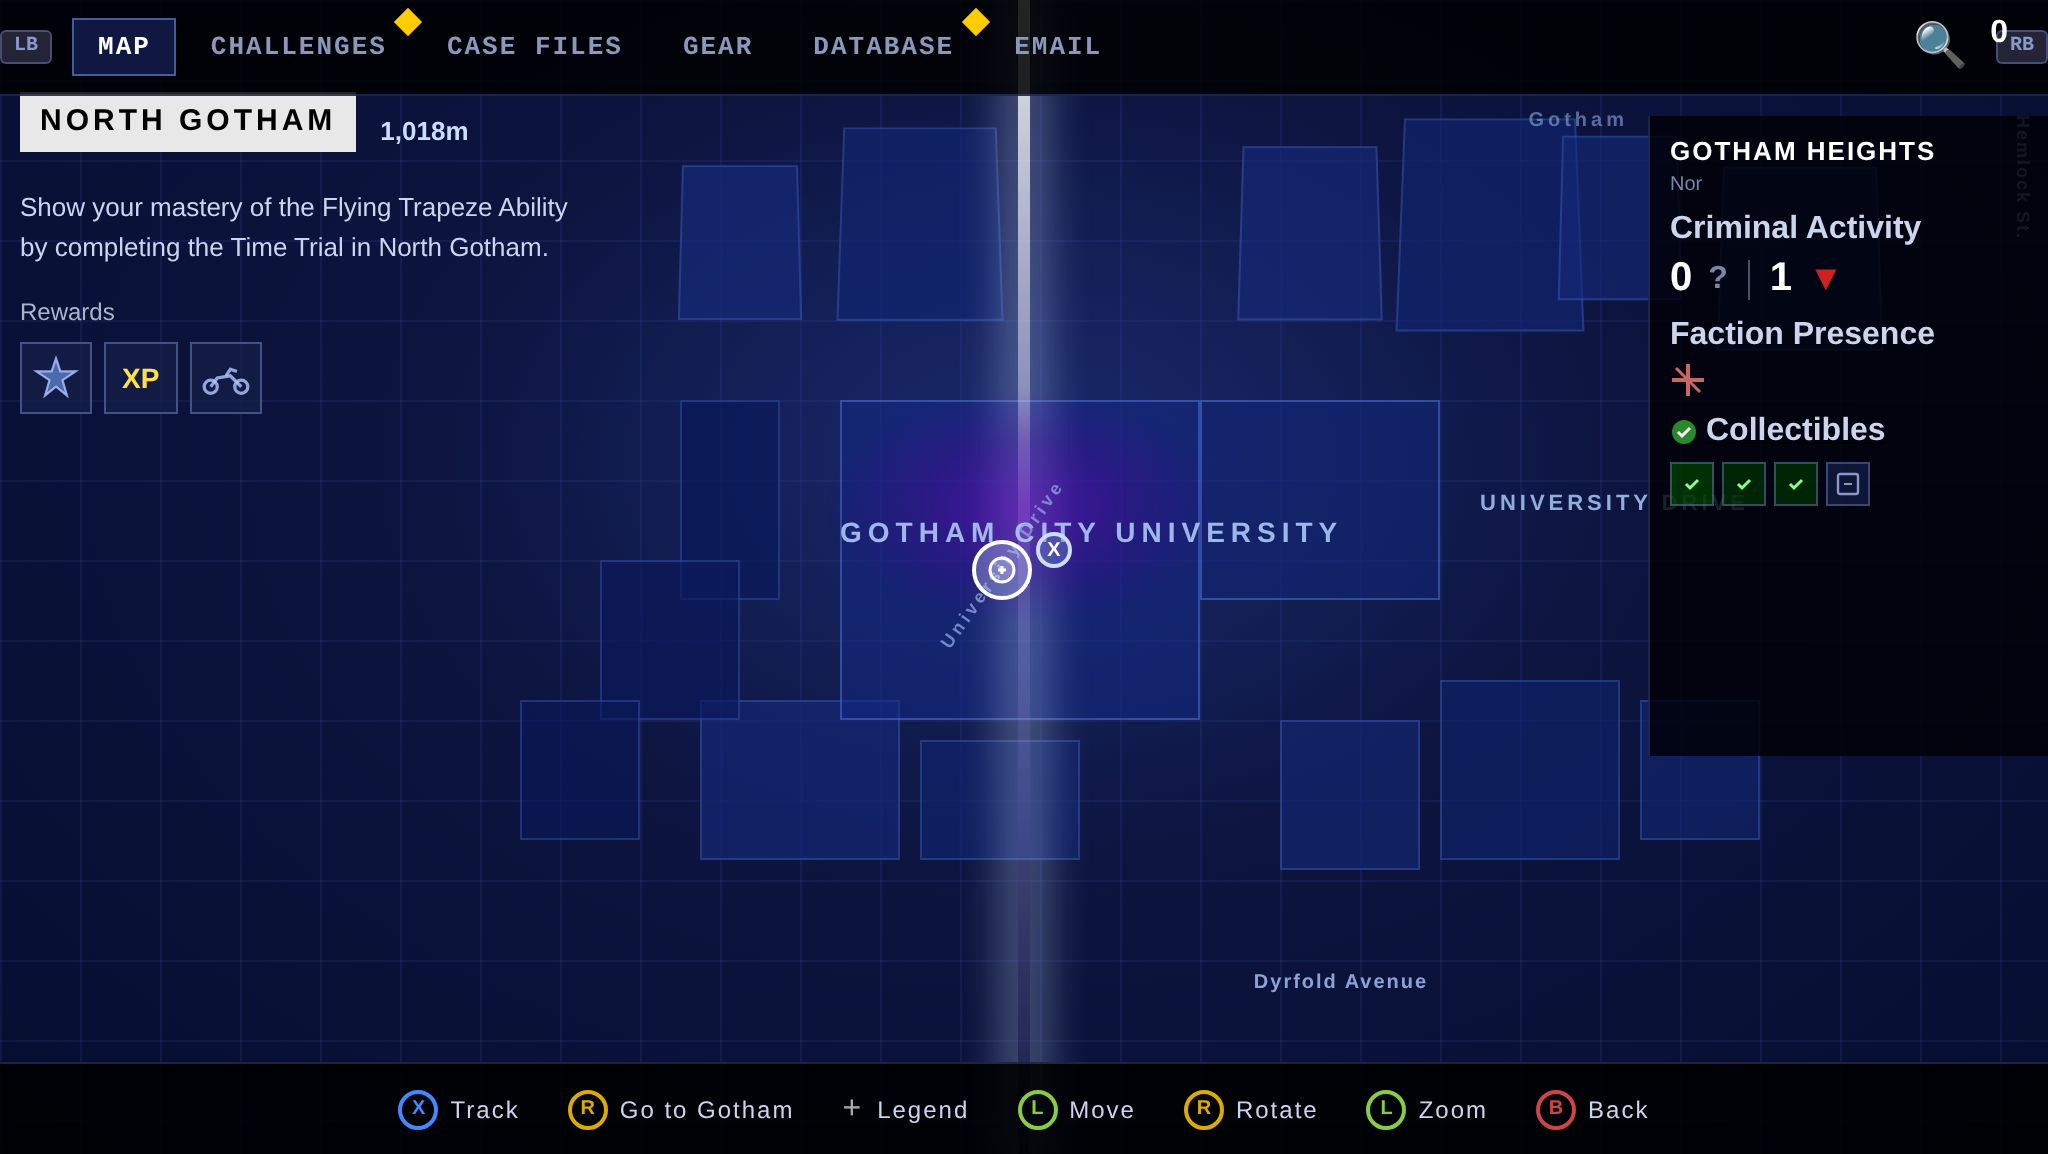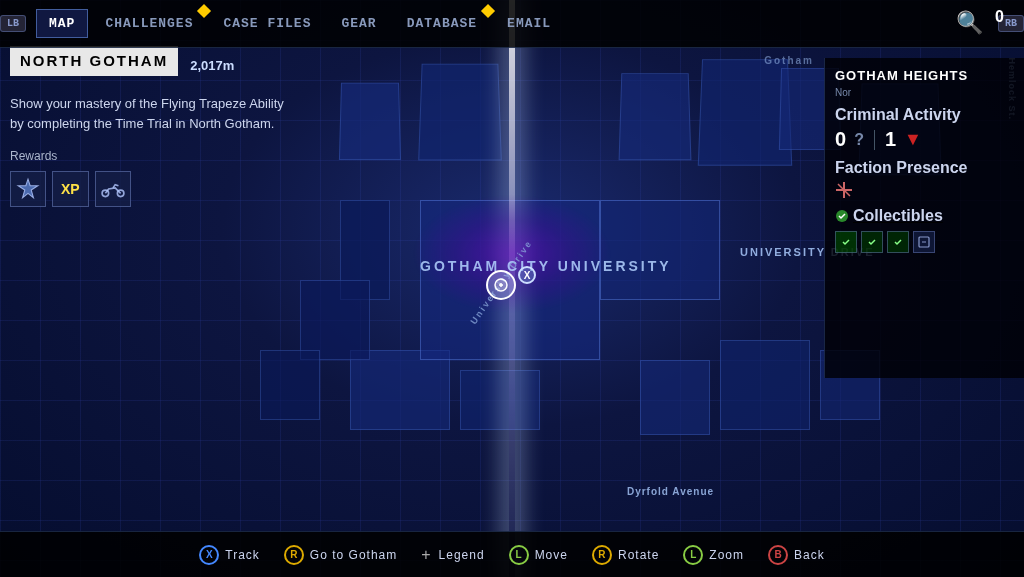--- a/index.html
+++ b/index.html
@@ -549,21 +549,21 @@
 </div>
 
 <div class="search-icon-top">🔍</div>
 <div class="search-count">0</div>
 
 <div id="left-panel">
   <div class="challenge-title-row">
     <div class="challenge-title-box">
       <span>NORTH GOTHAM</span>
     </div>
-    <span class="challenge-distance">2,017m</span>
+    <span class="challenge-distance">1,018m</span>
   </div>
 
   <div class="challenge-description">Show your mastery of the Flying Trapeze Ability by completing the Time Trial in North Gotham.</div>
 
   <div class="rewards-label">Rewards</div>
 
   <div class="rewards-row">
 
     <div class="reward-icon">
       <svg width="22" height="22" viewBox="0 0 22 22" fill="none">

